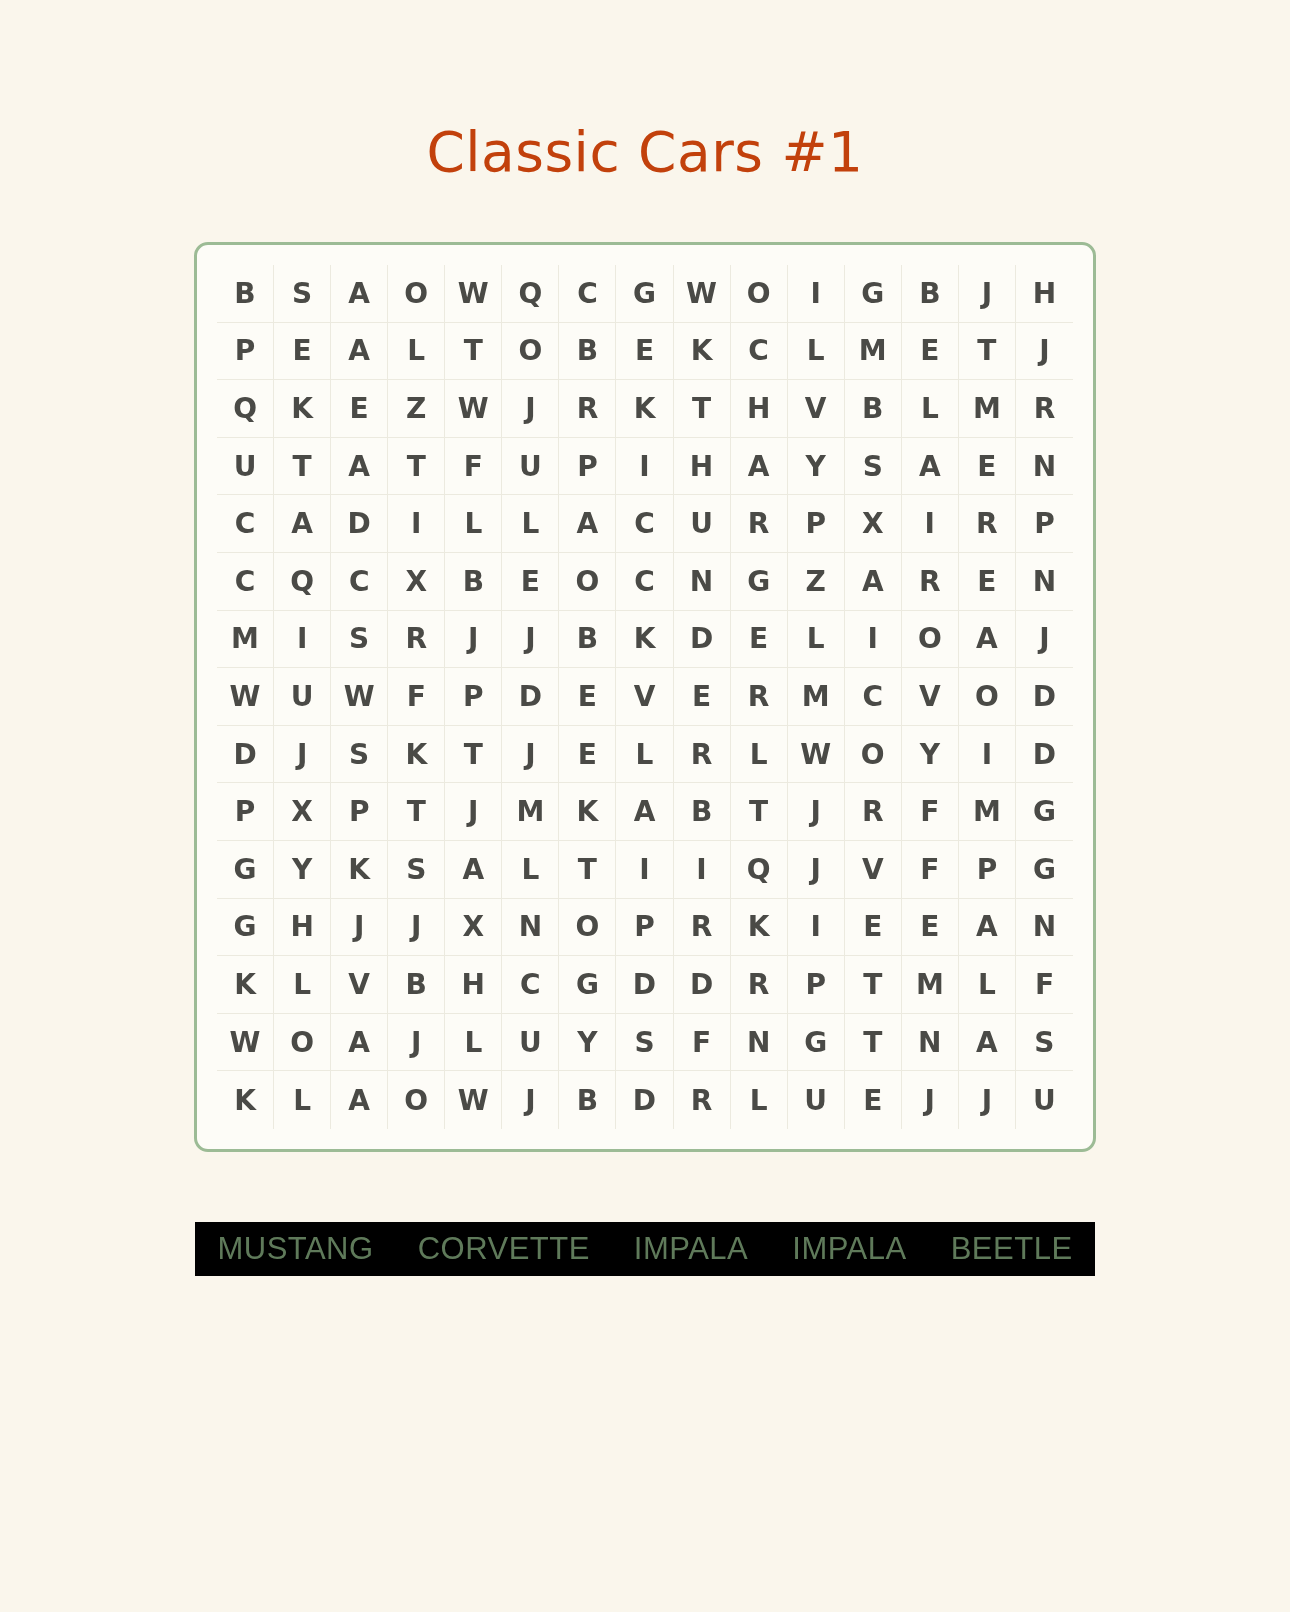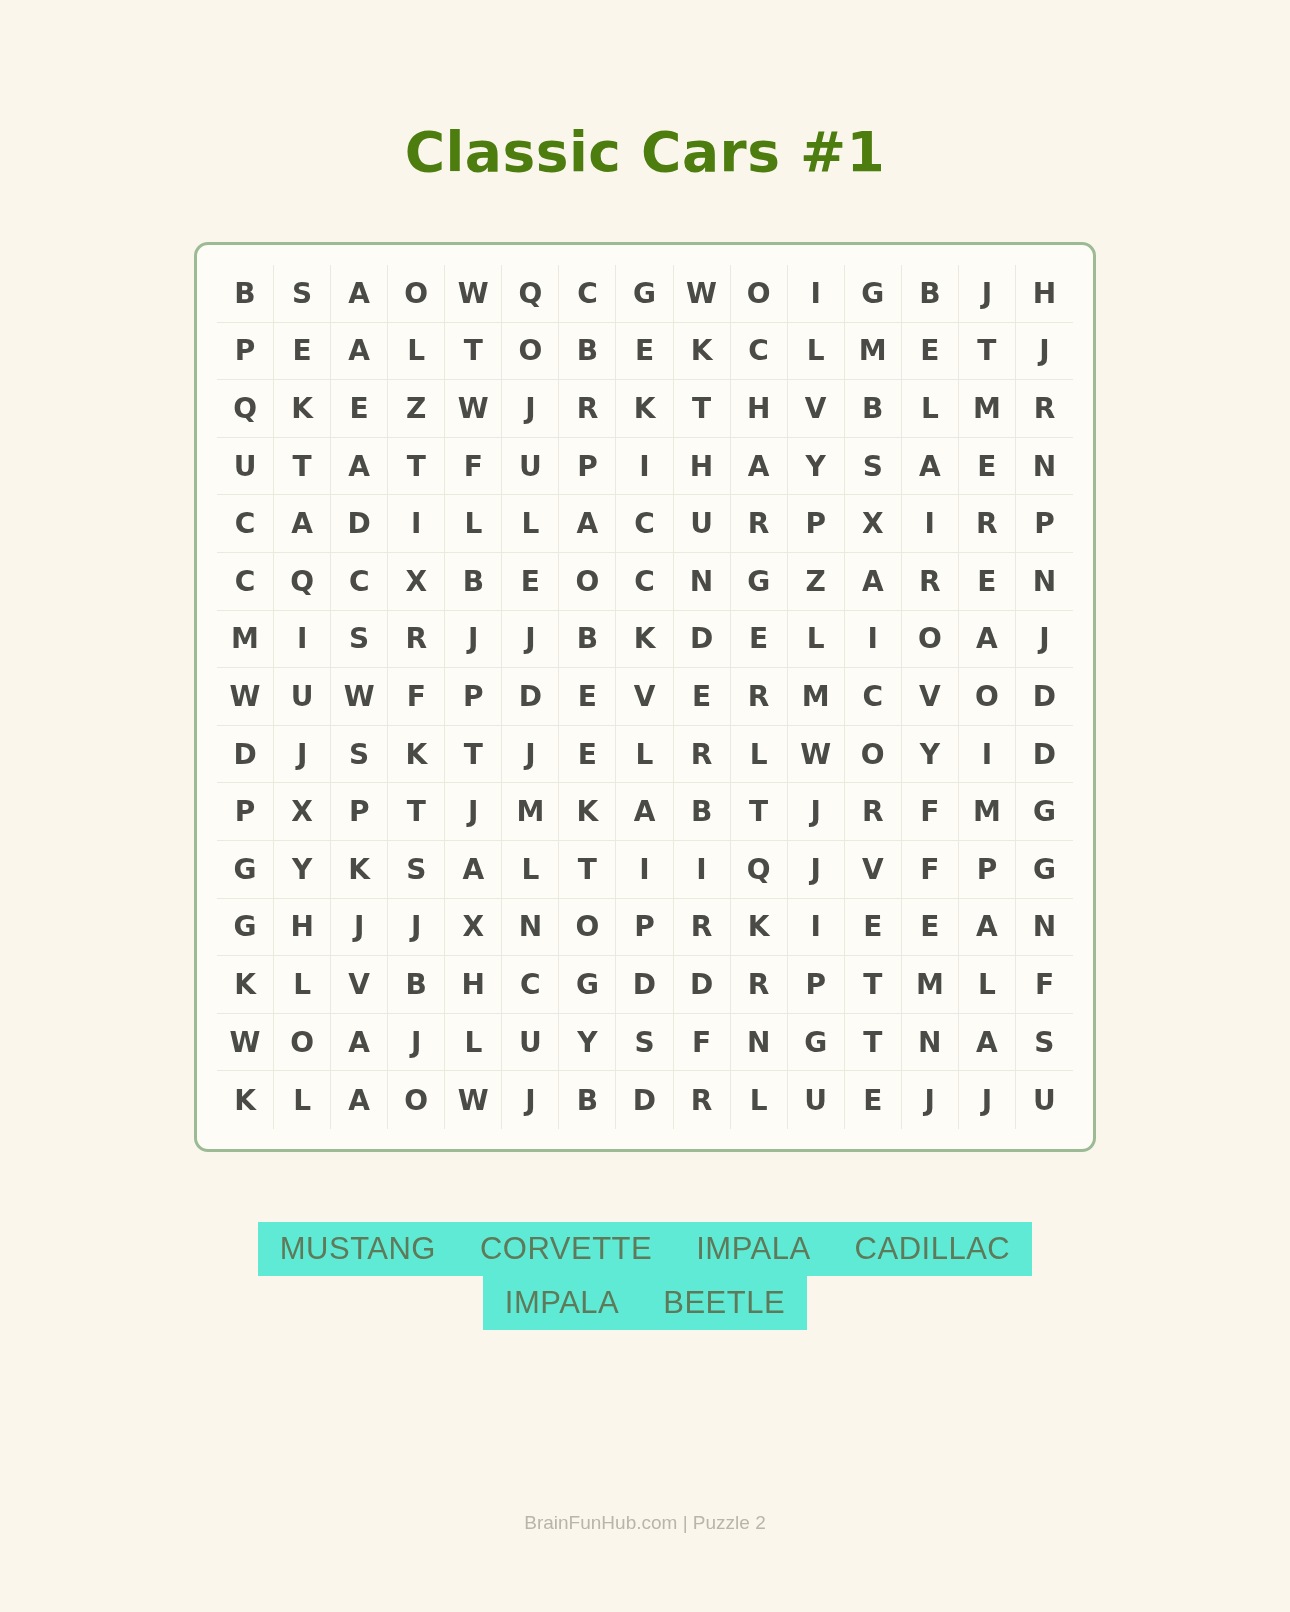--- a/index.html
+++ b/index.html
@@ -19,22 +19,22 @@
     height: 1612px;
     box-sizing: border-box;
     display: flex;
     flex-direction: column;
     align-items: center;
     position: relative;
   }
   .puzzle-title {
     margin-top: 120px;
     font-size: 55px;
-    font-weight: bold;
-    color: #4d7c0f;
+    font-weight: normal;
+    color: #c2410c;
     letter-spacing: 0.5px;
     font-family: "DejaVu Sans", sans-serif;
   }
   .grid-frame {
     margin-top: 58px;
     width: 902px;
     box-sizing: border-box;
     border: 3px solid #9cbb95;
     border-radius: 14px;
     background: #fdfcf7;
@@ -67,21 +67,21 @@
   .wordlist {
     margin-top: 70px;
     width: 900px;
     display: flex;
     flex-wrap: wrap;
     justify-content: center;
     align-items: flex-start;
     gap: 0px;
   }
   .word {
-    background: #5eead4;
+    background: #000000;
     color: #5f7a5a;
     font-size: 31px;
     letter-spacing: 0.5px;
     padding: 9px 22px;
     font-family: "Liberation Sans", sans-serif;
     white-space: nowrap;
   }
   .footer {
     position: absolute;
     bottom: 78px;
@@ -327,20 +327,18 @@
         <div class="cell last-row">J</div>
         <div class="cell last-row">J</div>
         <div class="cell last-col last-row">U</div>
       </div>
   </div>
 
   <div class="wordlist" id="wordlist">
       <div class="word">MUSTANG</div>
       <div class="word">CORVETTE</div>
       <div class="word">IMPALA</div>
-      <div class="word">CADILLAC</div>
       <div class="word">IMPALA</div>
       <div class="word">BEETLE</div>
     </div>
 
-  <div class="footer">BrainFunHub.com | Puzzle 2</div>
 
 </div>
 
 </body></html>

